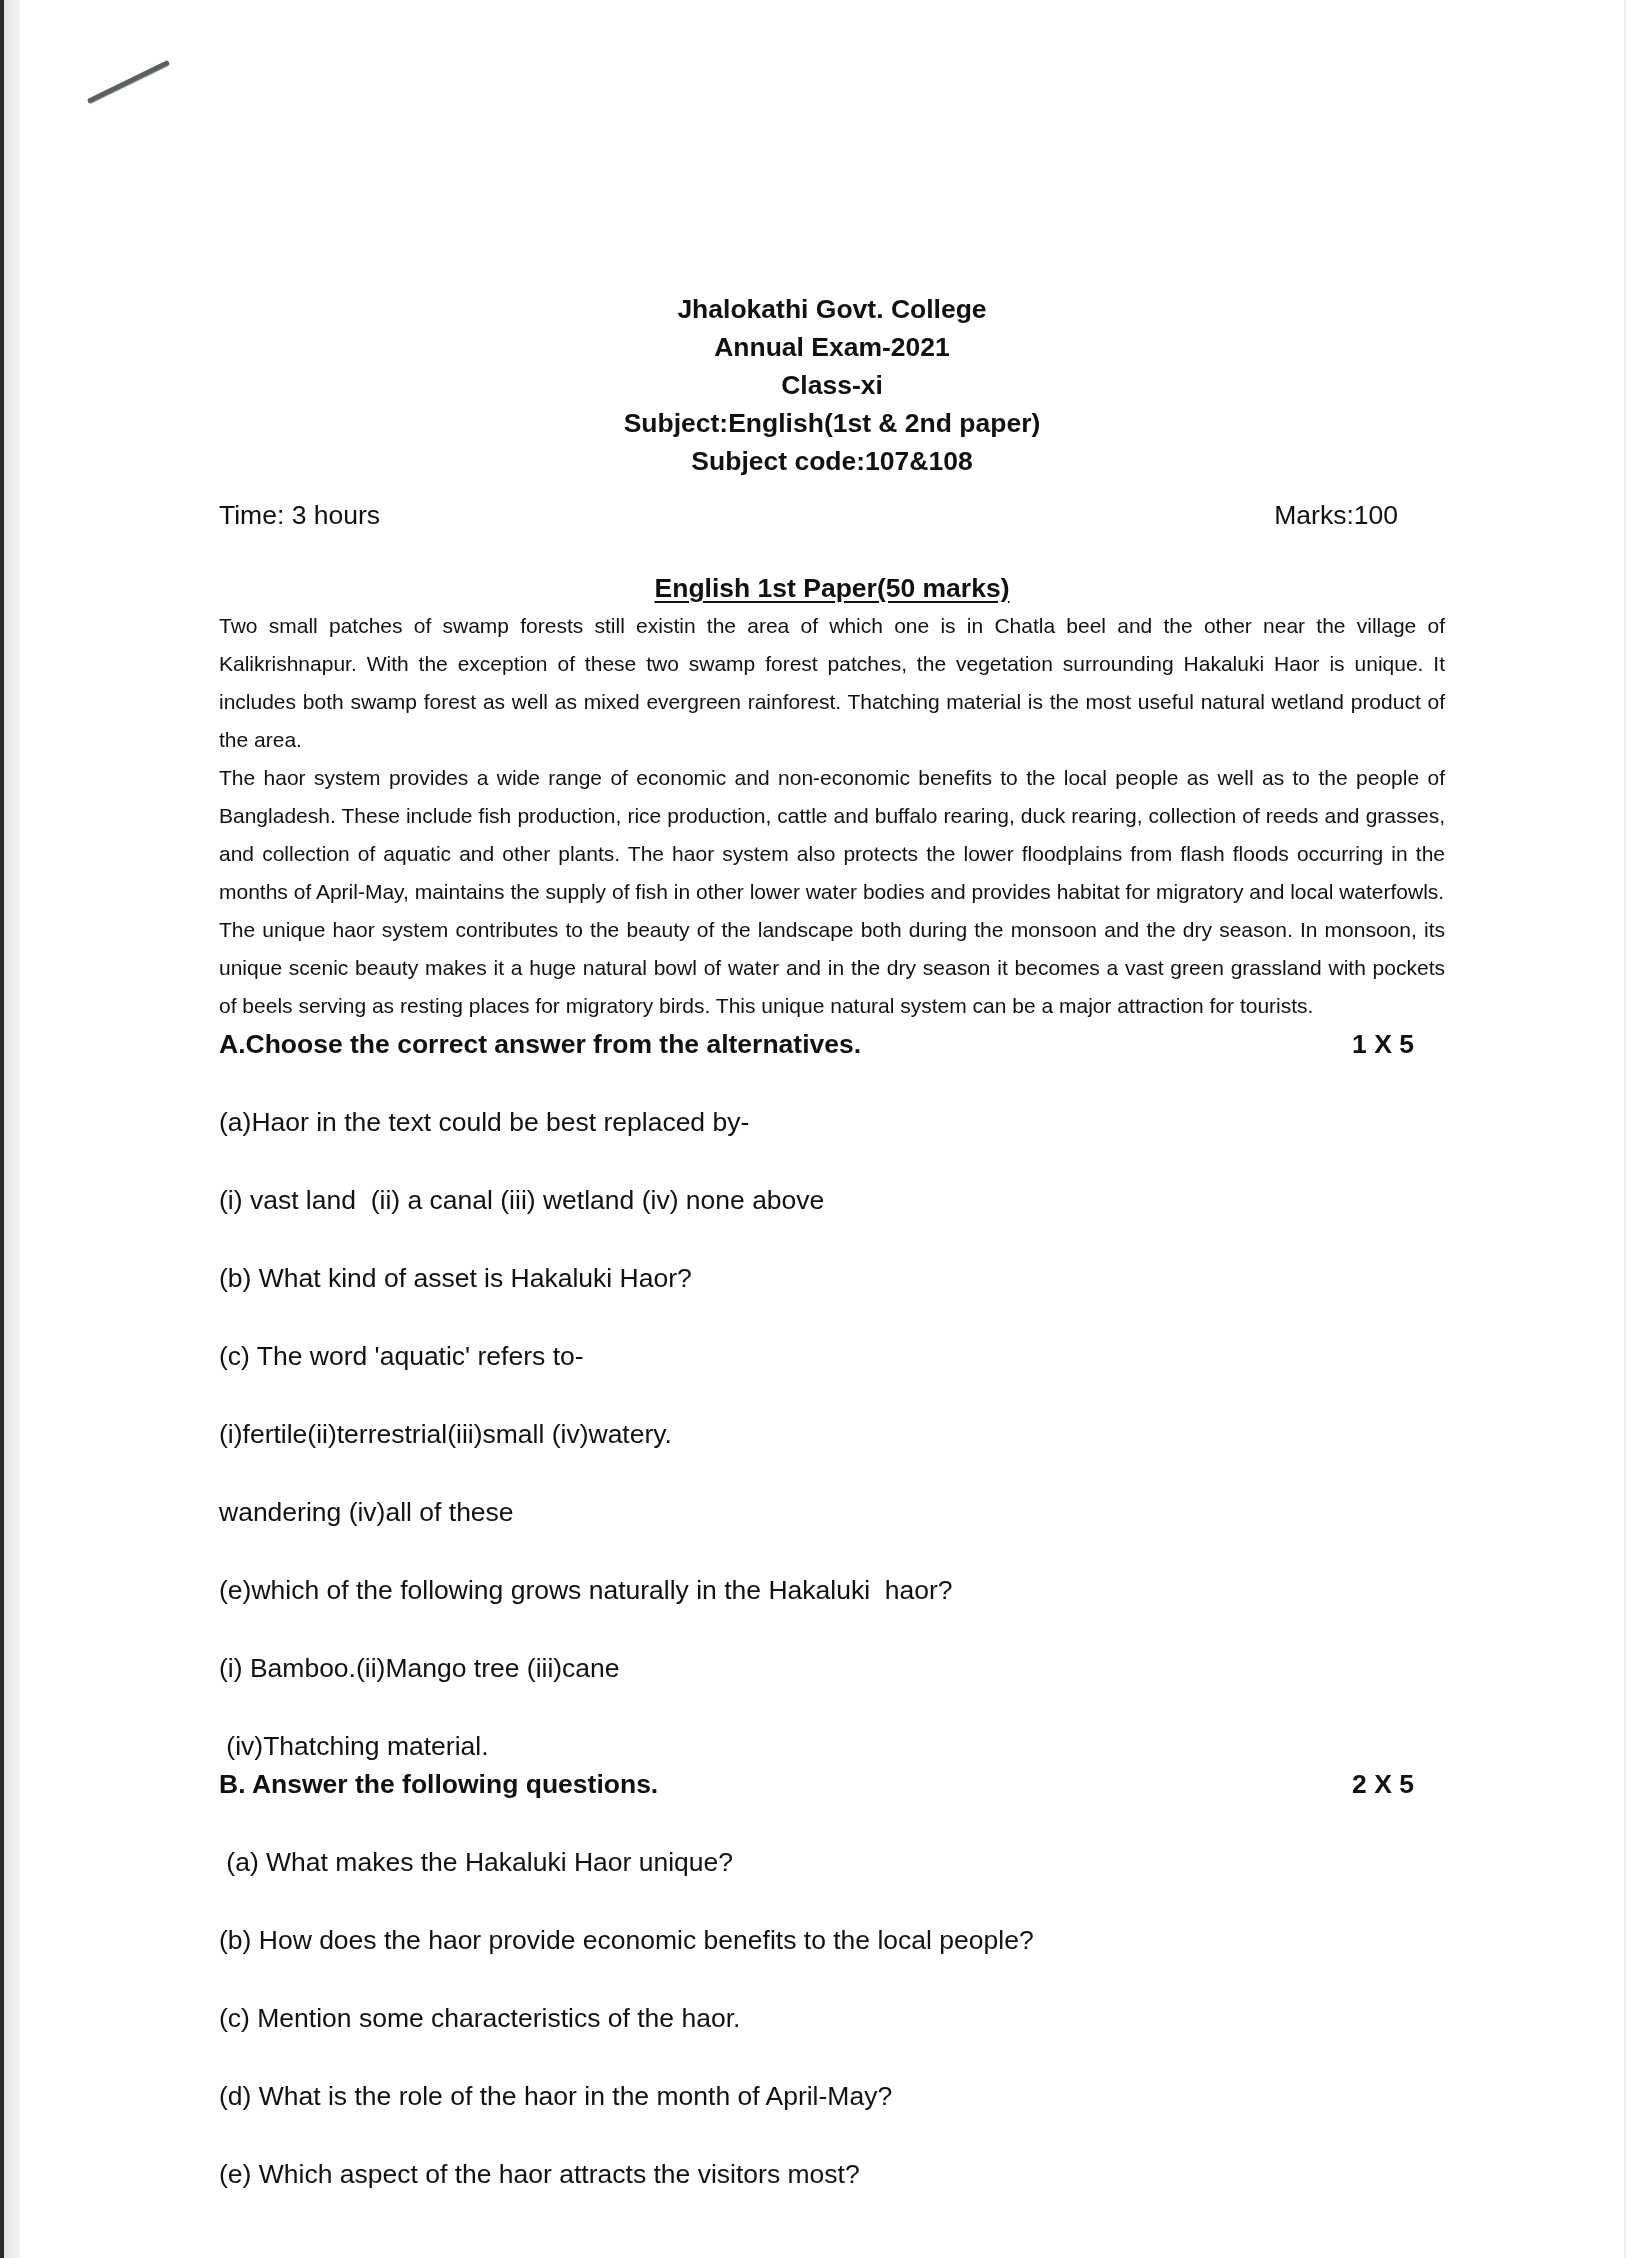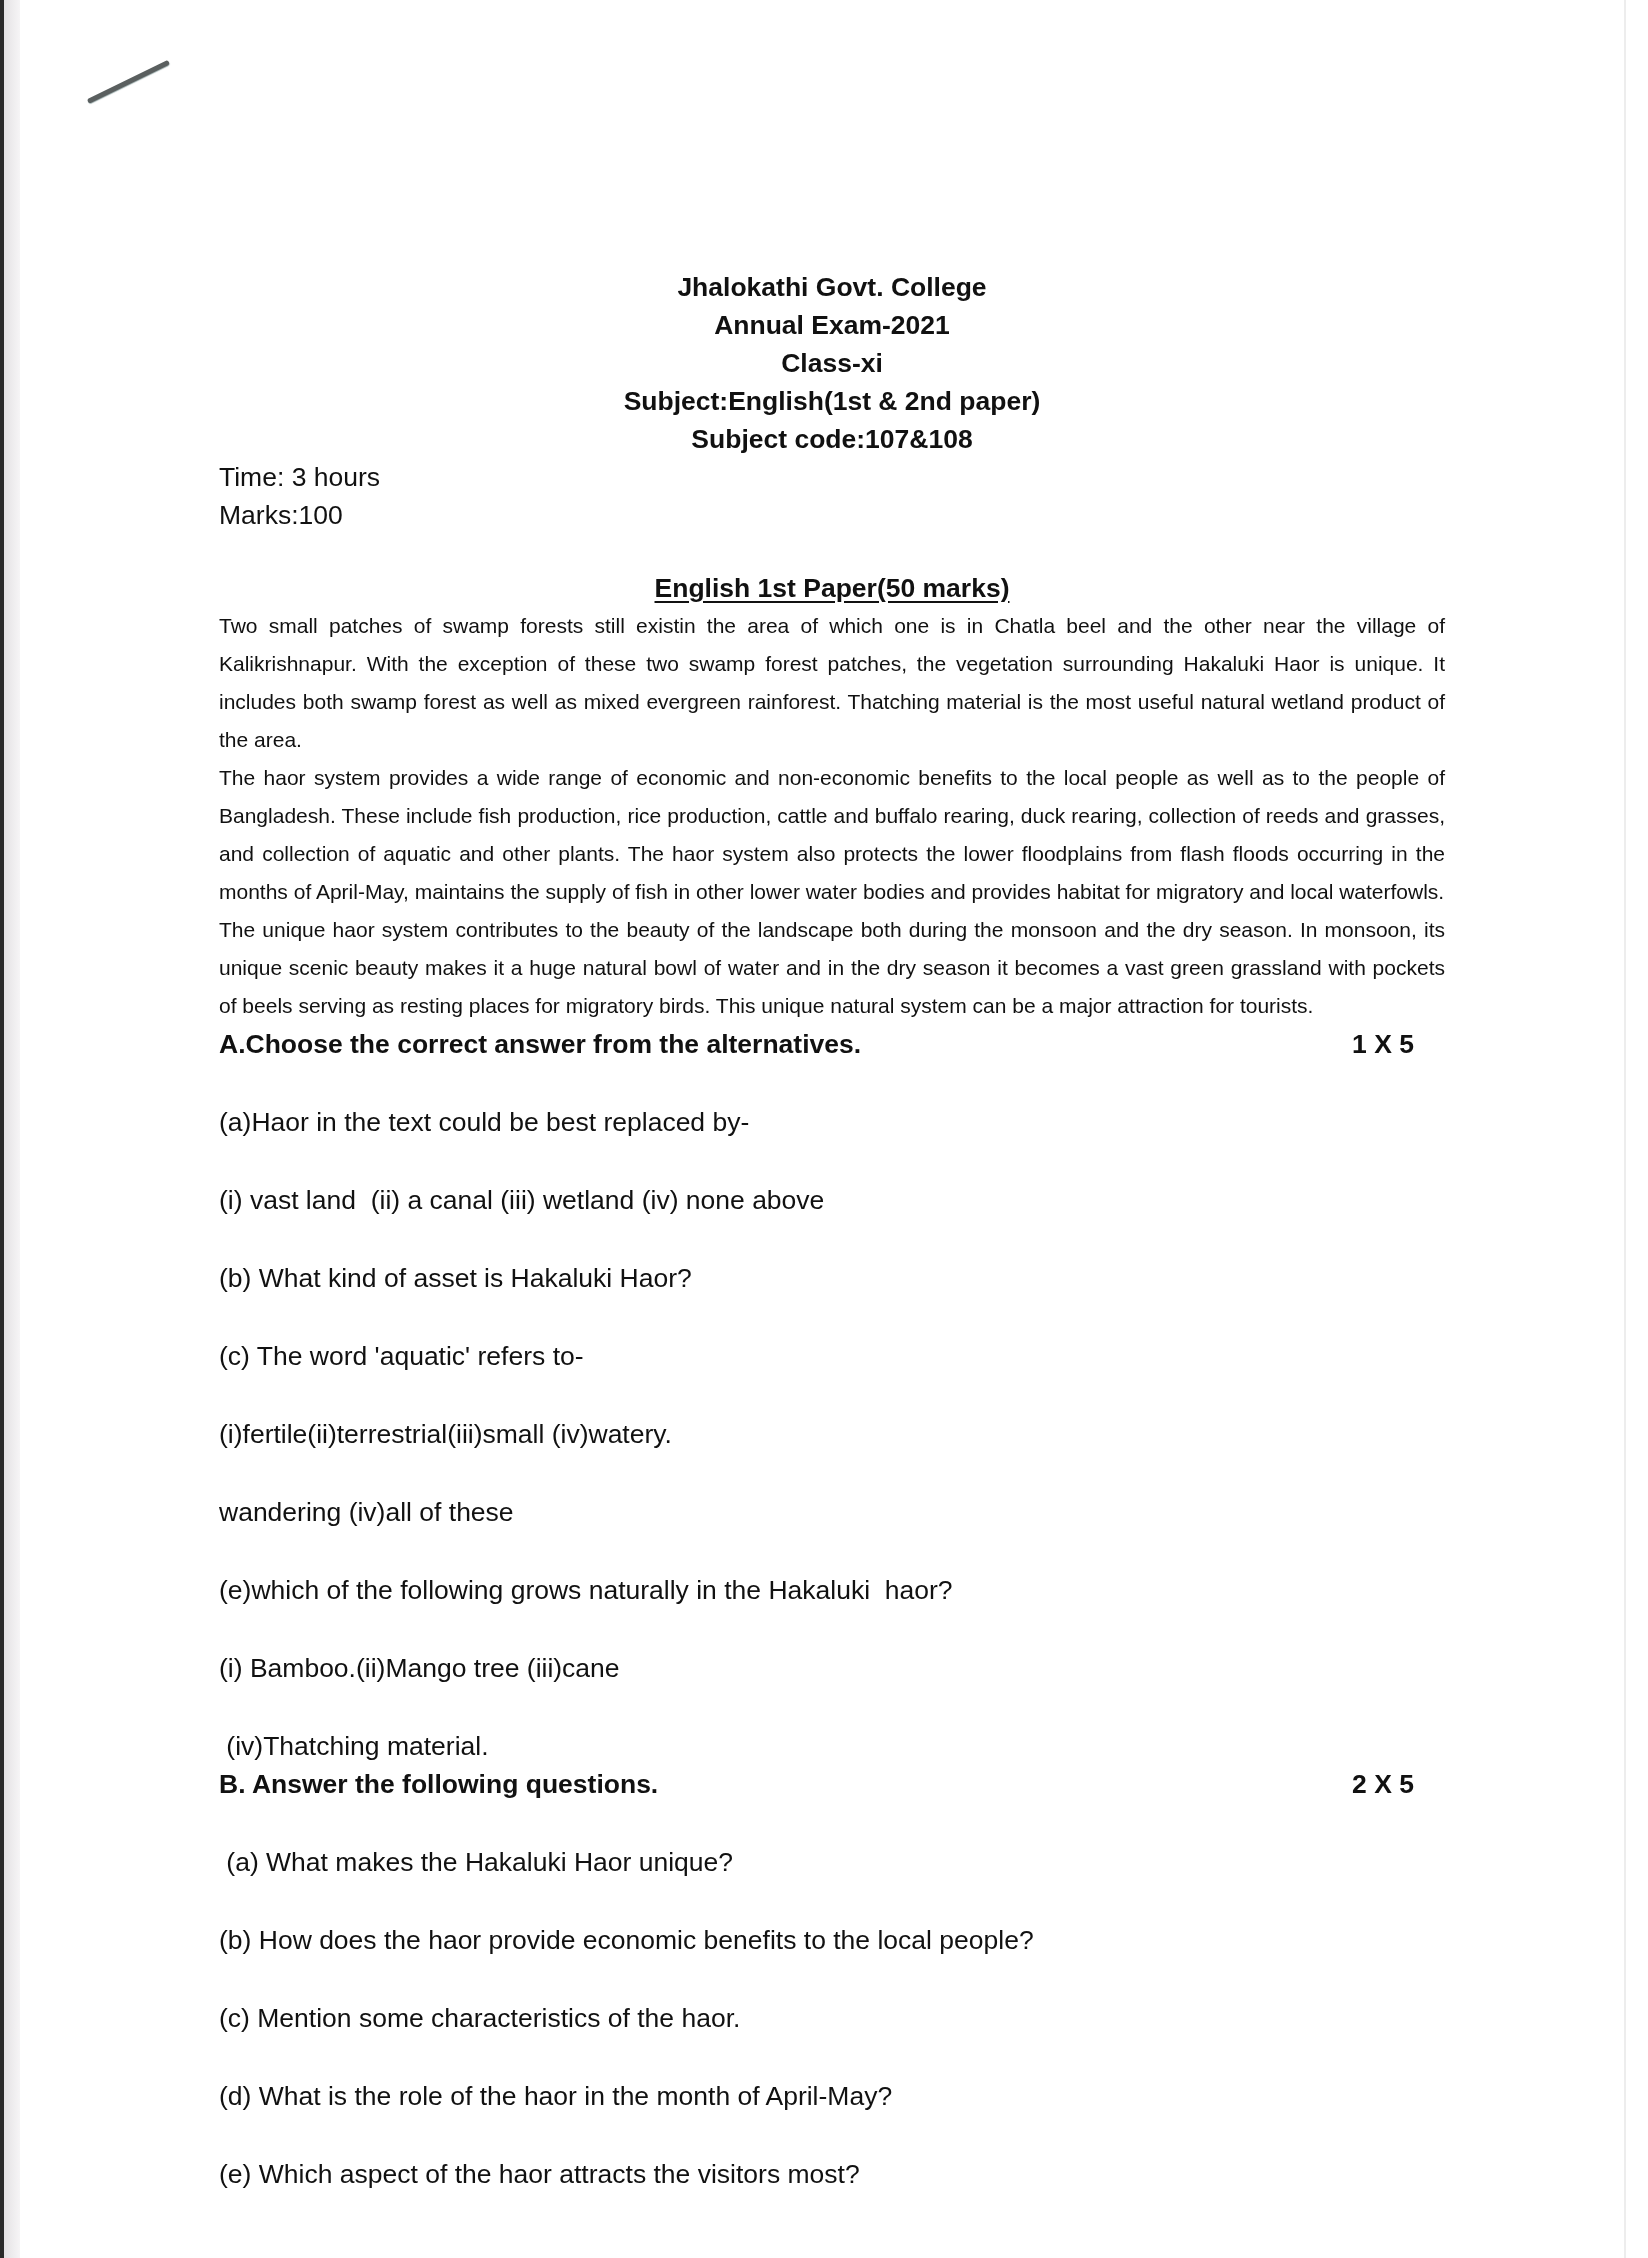--- a/index.html
+++ b/index.html
@@ -16,24 +16,24 @@
     }
     .scan-edge-right {
       position: absolute; left: 1624px; top: 0; width: 1.8px; height: 2258px; background: #ededed;
     }
     .pen-mark {
       position: absolute; left: 88px; top: 99px; width: 90px; height: 5.3px; background: #5a5f5f;
       border-radius: 2.6px; transform: rotate(-26deg); transform-origin: left center;
       box-shadow: 0 0.9px 0.9px #9aa;
     }
     .page {
-      position: absolute; left: 219px; top: 268px; width: 1226px;
+      position: absolute; left: 219px; top: 290px; width: 1226px;
     }
     .header { text-align: center; font-weight: bold; font-size: 26.5px; line-height: 38px; margin-left: 0; }
-    .meta-row { display: flex; justify-content: space-between; font-size: 26.5px; line-height: 38px; margin-top: 0; width: 1179px; flex-direction: column; }
+    .meta-row { display: flex; justify-content: space-between; font-size: 26.5px; line-height: 38px; margin-top: 16px; width: 1179px; }
     .section-title { text-align: center; font-weight: bold; font-size: 26.5px; line-height: 38px; margin-top: 35px; text-decoration: underline; text-underline-offset: 3.5px; }
     .q-title { font-weight: bold; font-size: 26.5px; line-height: 38px; }
     .para { font-size: 21px; line-height: 38px; text-align: justify; text-align-last: left; margin: 0; width: 1226px; }
     .line { font-size: 26.5px; line-height: 38px; white-space: pre; margin-top: 40px; }
     .subhead { display: flex; justify-content: space-between; font-weight: bold; font-size: 26.5px; line-height: 38px; width: 1195px; gap: 18px; }
   </style>
 </head>
 <body>
 
 <div class="scan-edge-left"></div>

